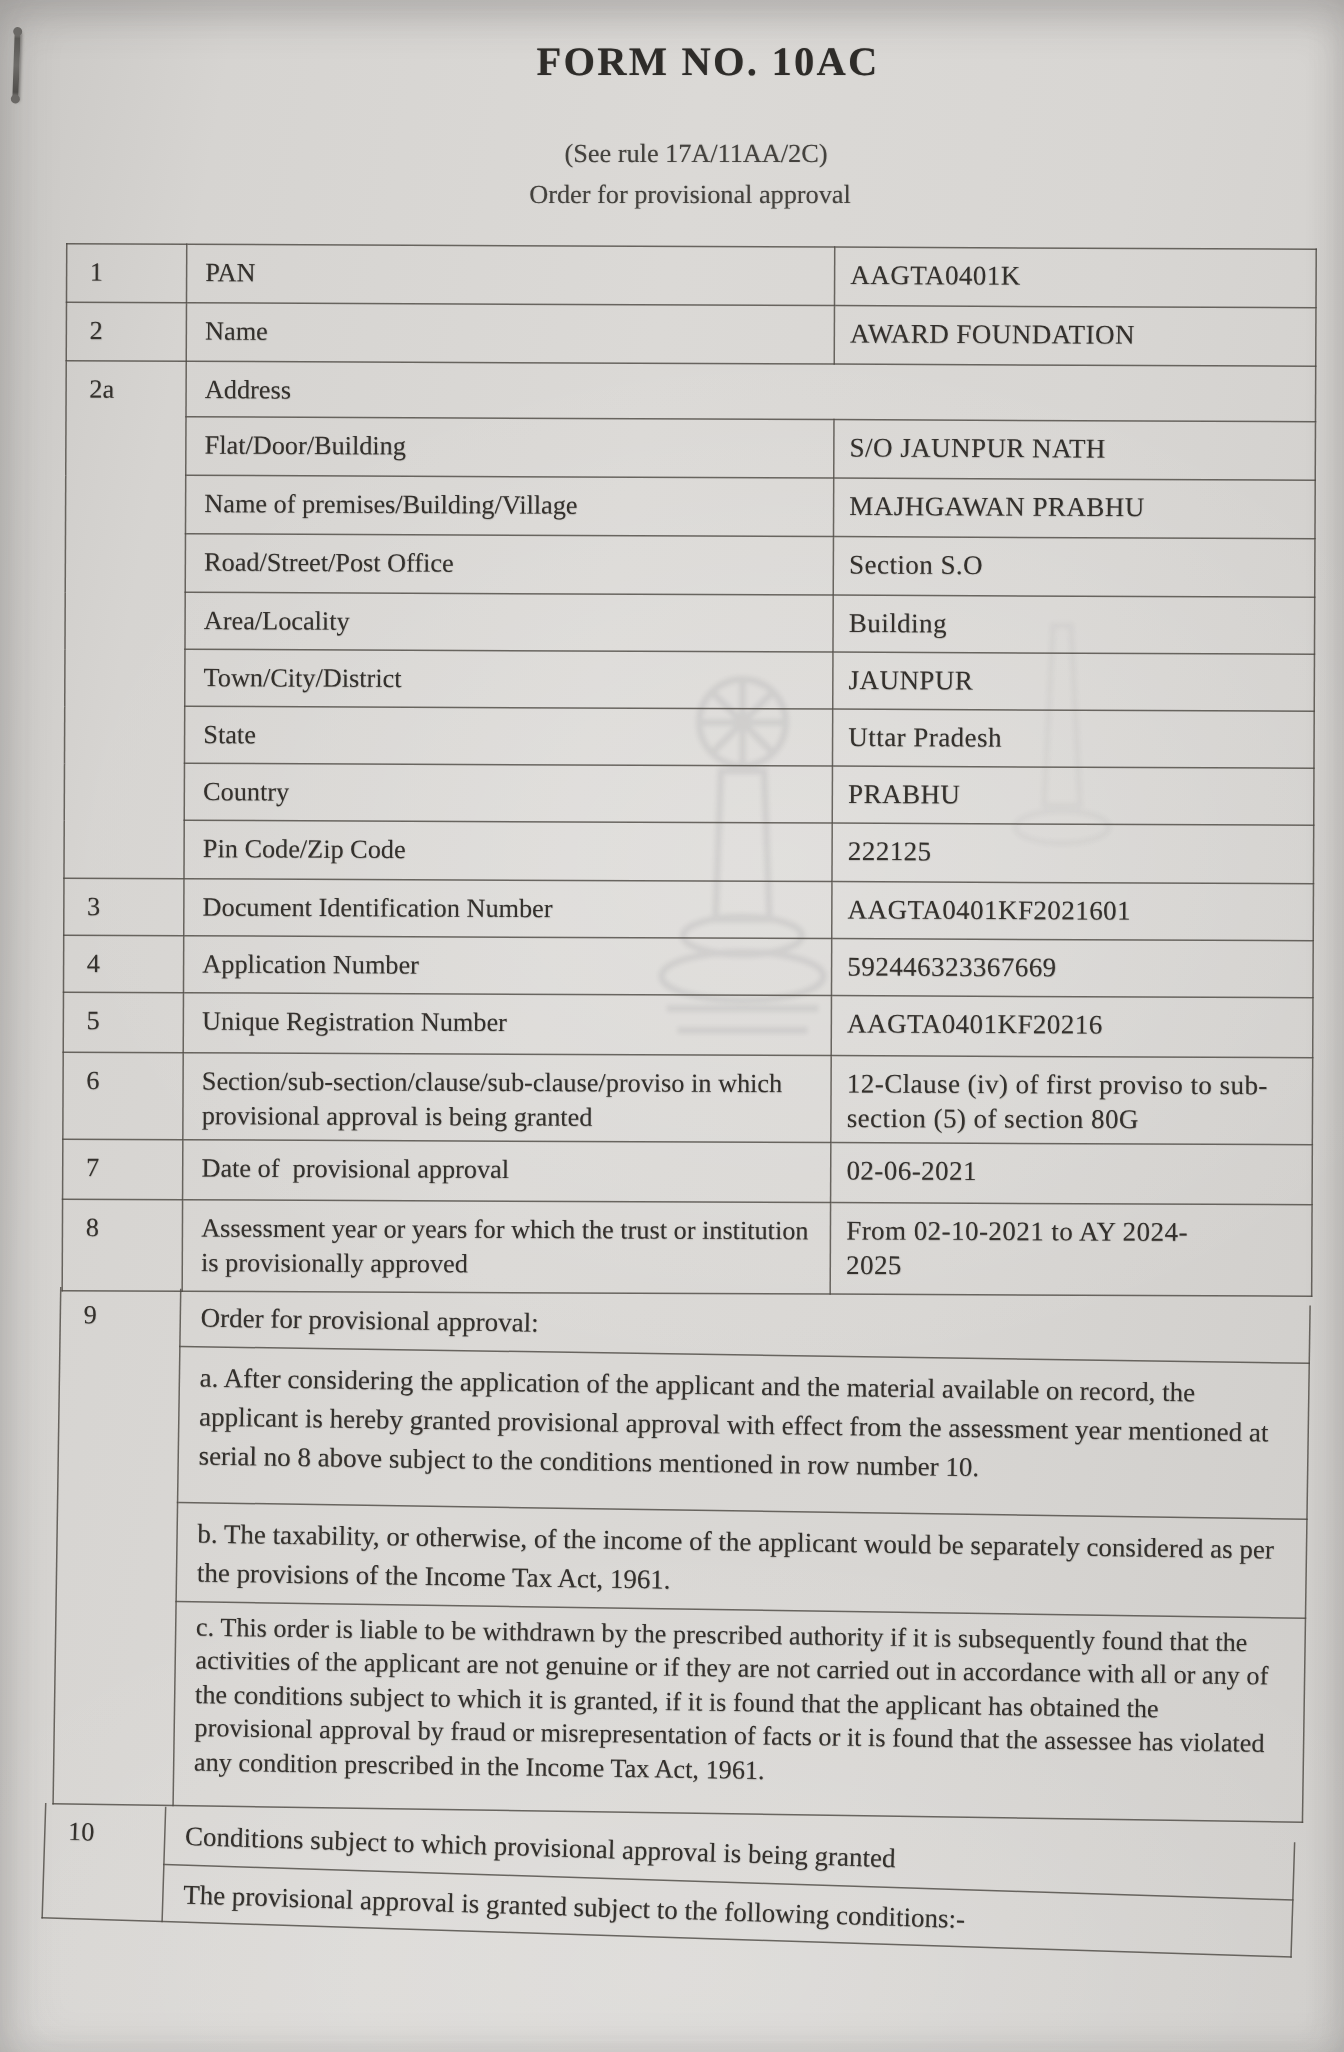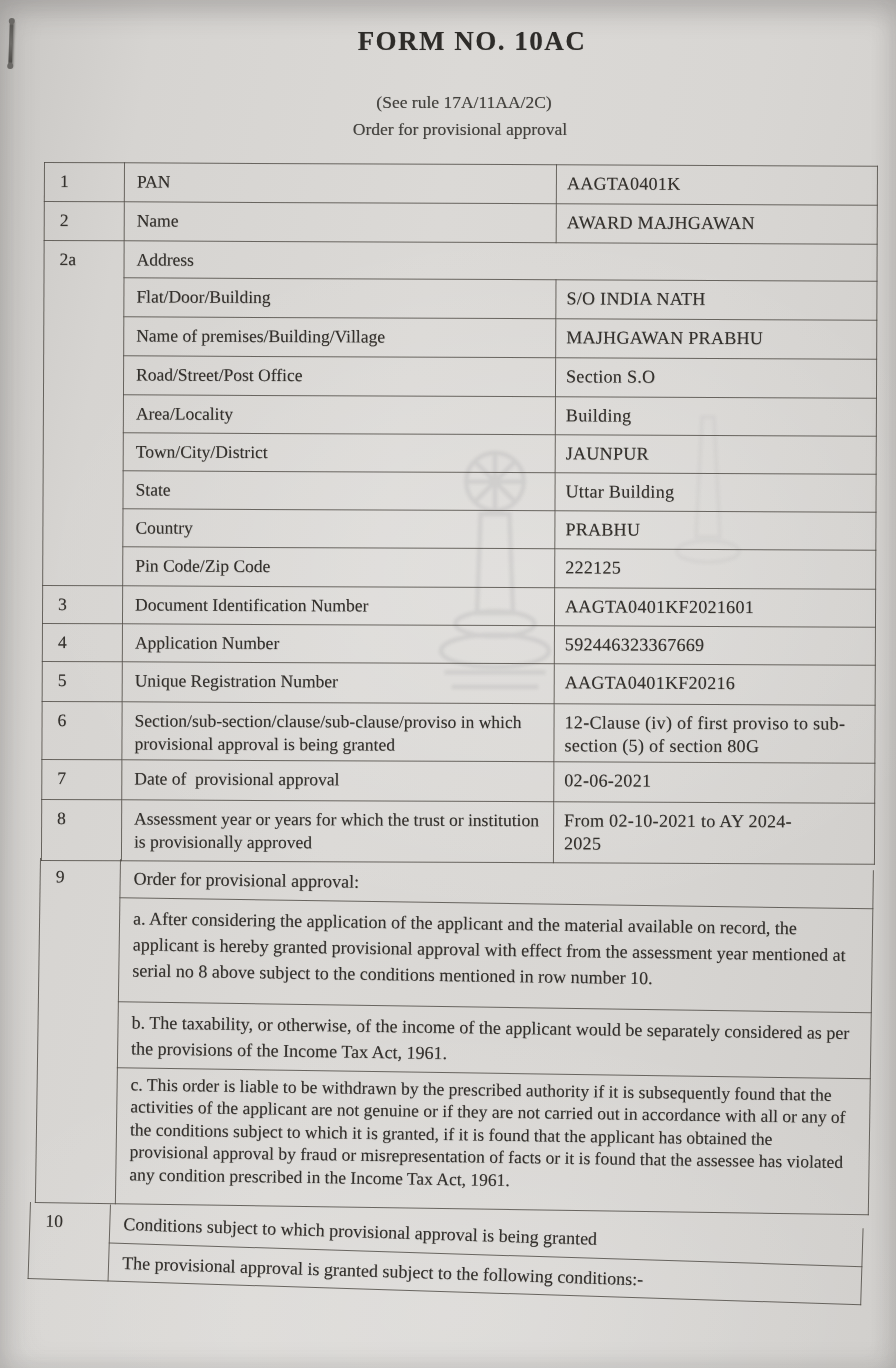--- a/index.html
+++ b/index.html
@@ -92,49 +92,49 @@
       </colgroup>
     <tbody>
         <tr style="height:39px">
       <td class="no-cell">1</td>
       <td class="label-cell">PAN</td>
       <td class="value-cell"><span>AAGTA0401K</span></td>
     </tr>
     <tr style="height:39px">
       <td class="no-cell">2</td>
       <td class="label-cell">Name</td>
-      <td class="value-cell"><span>AWARD MAJHGAWAN</span></td>
+      <td class="value-cell"><span>AWARD FOUNDATION</span></td>
     </tr>
     <tr style="height:37px">
       <td class="no-cell" rowspan="9">2a</td>
       <td class="label-cell" colspan="2">Address</td>
     </tr>
     <tr style="height:39px">
       <td class="label-cell">Flat/Door/Building</td>
-      <td class="value-cell"><span>S/O INDIA NATH</span></td>
+      <td class="value-cell"><span>S/O JAUNPUR NATH</span></td>
     </tr>
     <tr style="height:39px">
       <td class="label-cell">Name of premises/Building/Village</td>
       <td class="value-cell"><span>MAJHGAWAN PRABHU</span></td>
     </tr>
     <tr style="height:39px">
       <td class="label-cell">Road/Street/Post Office</td>
       <td class="value-cell"><span>Section S.O</span></td>
     </tr>
     <tr style="height:38px">
       <td class="label-cell">Area/Locality</td>
       <td class="value-cell"><span>Building</span></td>
     </tr>
     <tr style="height:38px">
       <td class="label-cell">Town/City/District</td>
       <td class="value-cell"><span>JAUNPUR</span></td>
     </tr>
     <tr style="height:38px">
       <td class="label-cell">State</td>
-      <td class="value-cell"><span>Uttar Building</span></td>
+      <td class="value-cell"><span>Uttar Pradesh</span></td>
     </tr>
     <tr style="height:38px">
       <td class="label-cell">Country</td>
       <td class="value-cell"><span>PRABHU</span></td>
     </tr>
     <tr style="height:39px">
       <td class="label-cell">Pin Code/Zip Code</td>
       <td class="value-cell"><span>222125</span></td>
     </tr>
     <tr style="height:38px">

